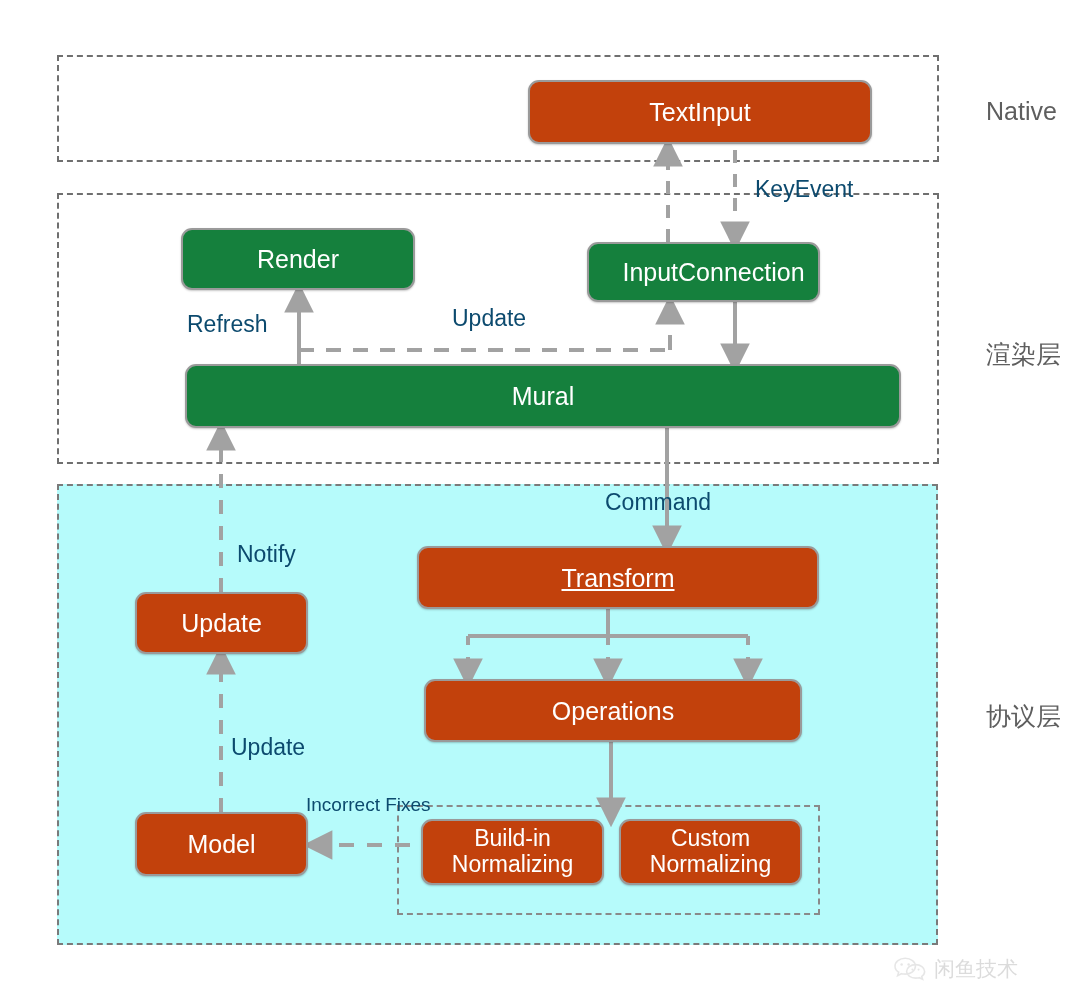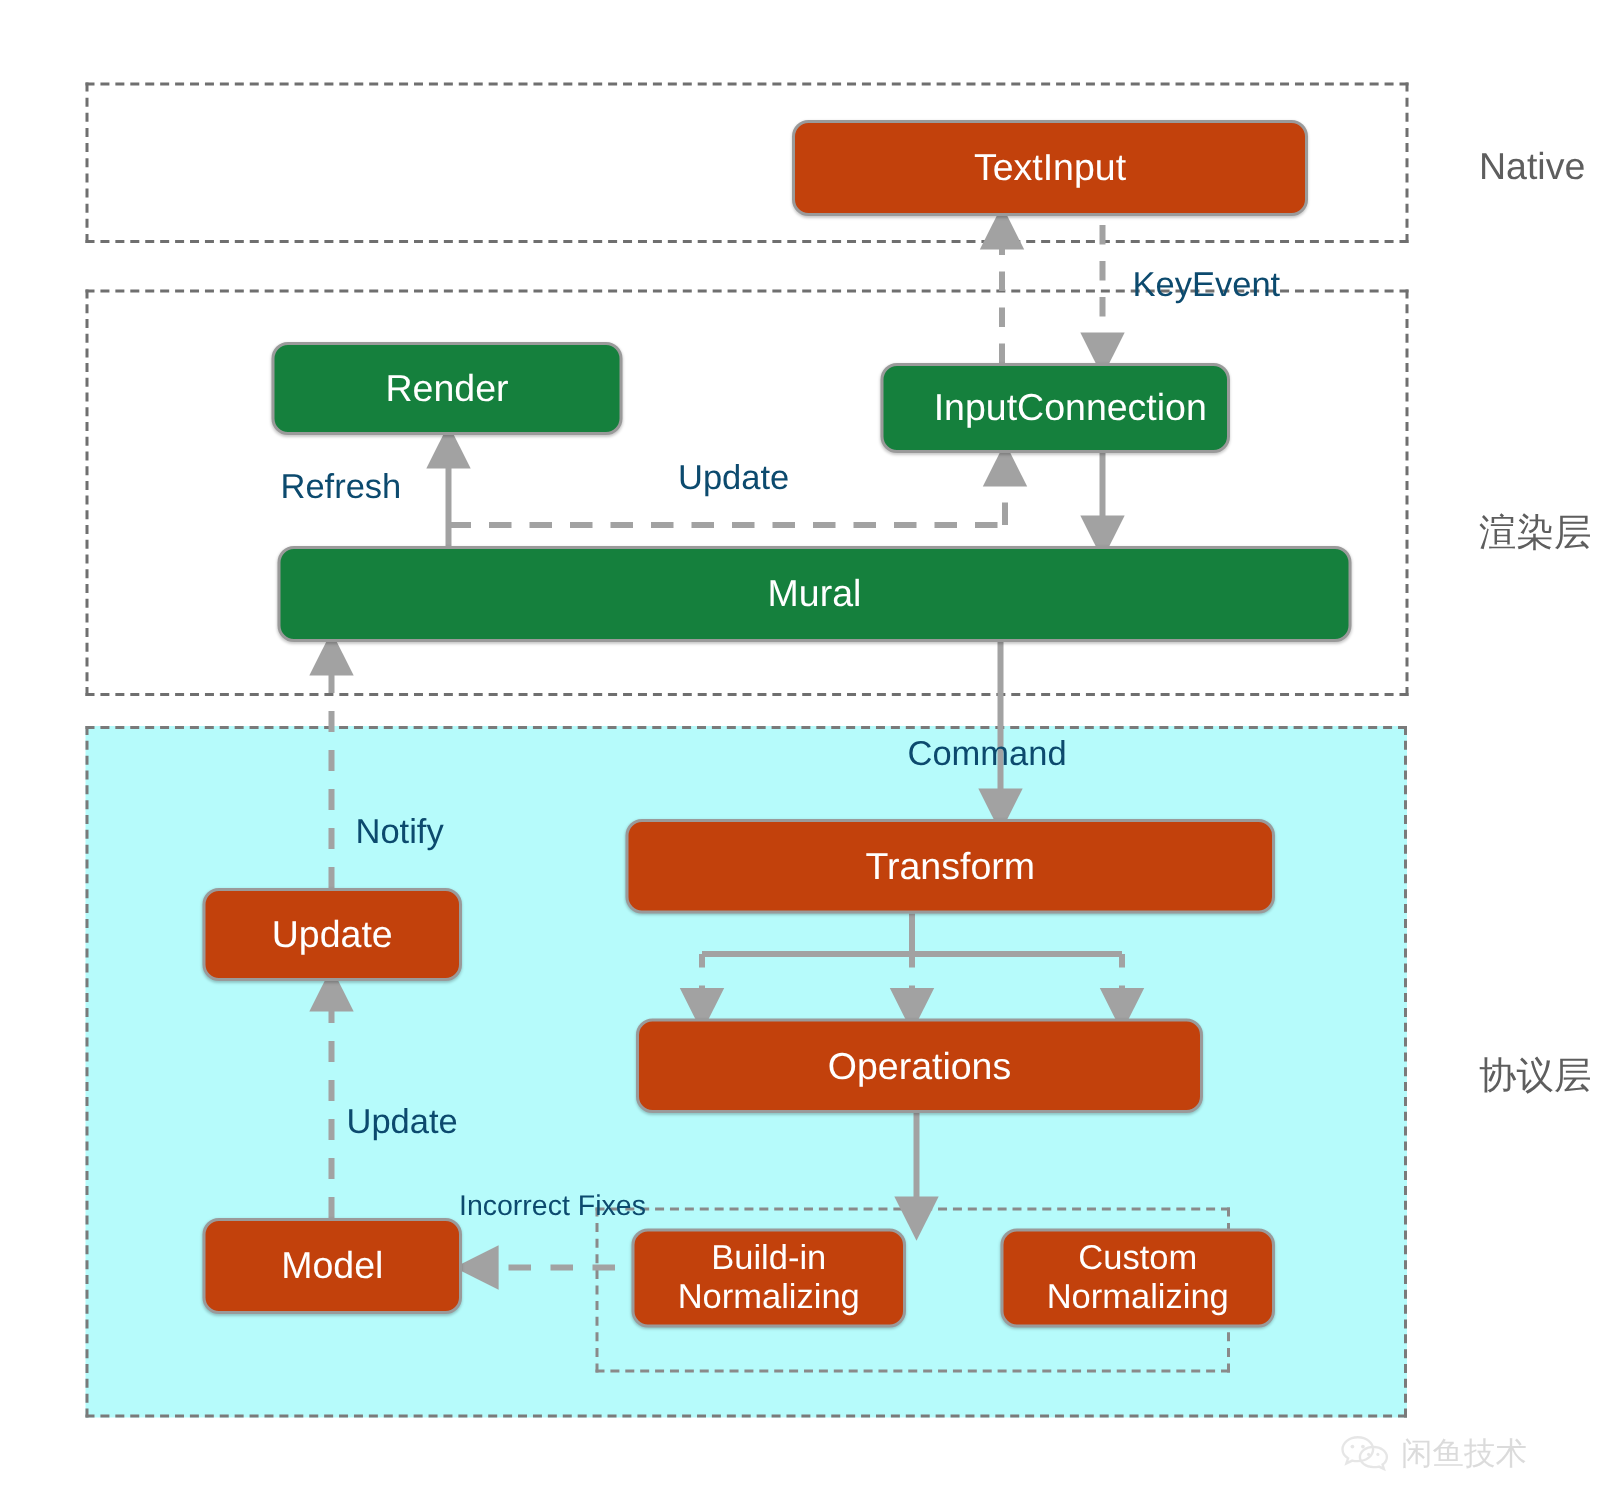--- a/index.html
+++ b/index.html
@@ -33,26 +33,26 @@
     color:#fff;text-align:center;line-height:1.12;
     box-shadow:0 1px 2px rgba(0,0,0,.22);
   }
   .node.blue{background:#c2410c;}
   .node.green{background:#15803d;}
 
   .n-textinput{left:528px;top:80px;width:344px;height:64px;font-size:25px;}
   .n-render{left:181px;top:228px;width:234px;height:62px;font-size:25px;}
   .n-inputconn{left:587px;top:242px;width:233px;height:60px;font-size:25px;padding-left:20px;}
   .n-mural{left:141px;top:364px;width:716px;height:64px;font-size:25px;margin-left:44px;}
-  .n-transform{left:417px;top:546px;width:433px;height:63px;font-size:25px;}
+  .n-transform{left:417px;top:546px;width:402px;height:63px;font-size:25px;text-decoration:underline;}
   .n-operations{left:424px;top:679px;width:378px;height:63px;font-size:25px;}
   .n-editor{left:135px;top:592px;width:173px;height:62px;font-size:25px;}
   .n-model{left:135px;top:812px;width:173px;height:64px;font-size:25px;}
   .n-buildin{left:421px;top:819px;width:183px;height:66px;font-size:23px;}
-  .n-custom{left:619px;top:819px;width:183px;height:66px;font-size:23px;margin-left:48px;}
+  .n-custom{left:619px;top:819px;width:183px;height:66px;font-size:23px;}
 
   
   .edge-label{position:absolute;color:#0c4a6e;font-size:23px;white-space:nowrap;}
   .lbl-keyevent{left:755px;top:176px;}
   .lbl-refresh{left:187px;top:311px;}
   .lbl-update-top{left:452px;top:305px;}
   .lbl-command{left:605px;top:489px;}
   .lbl-notify{left:237px;top:541px;}
   .lbl-update-left{left:231px;top:734px;}
   .lbl-incorrect{left:306px;top:794px;font-size:19px;}

